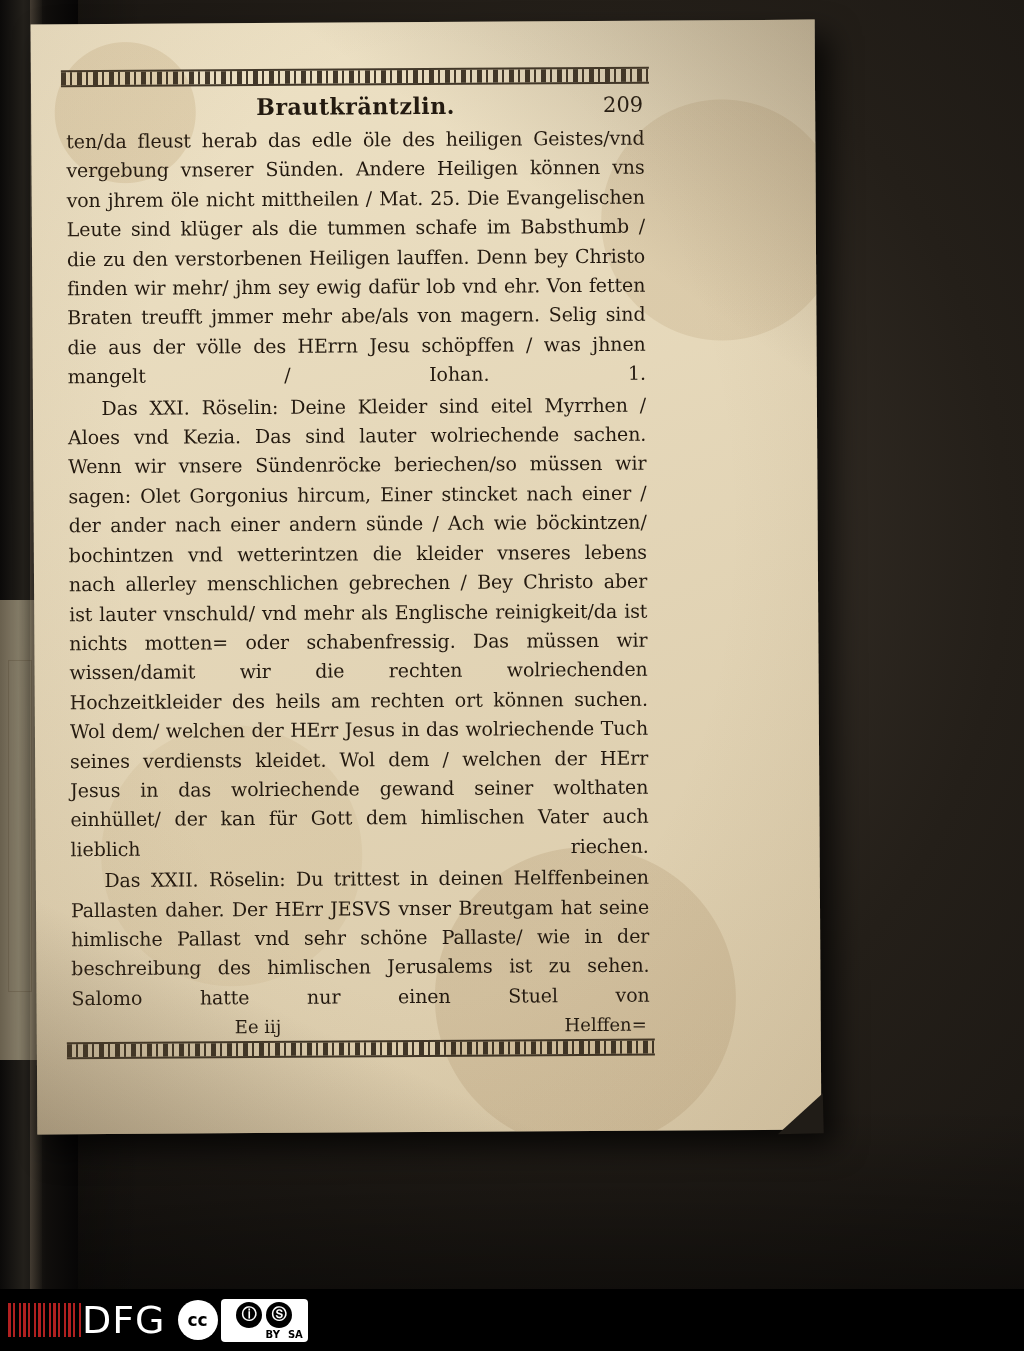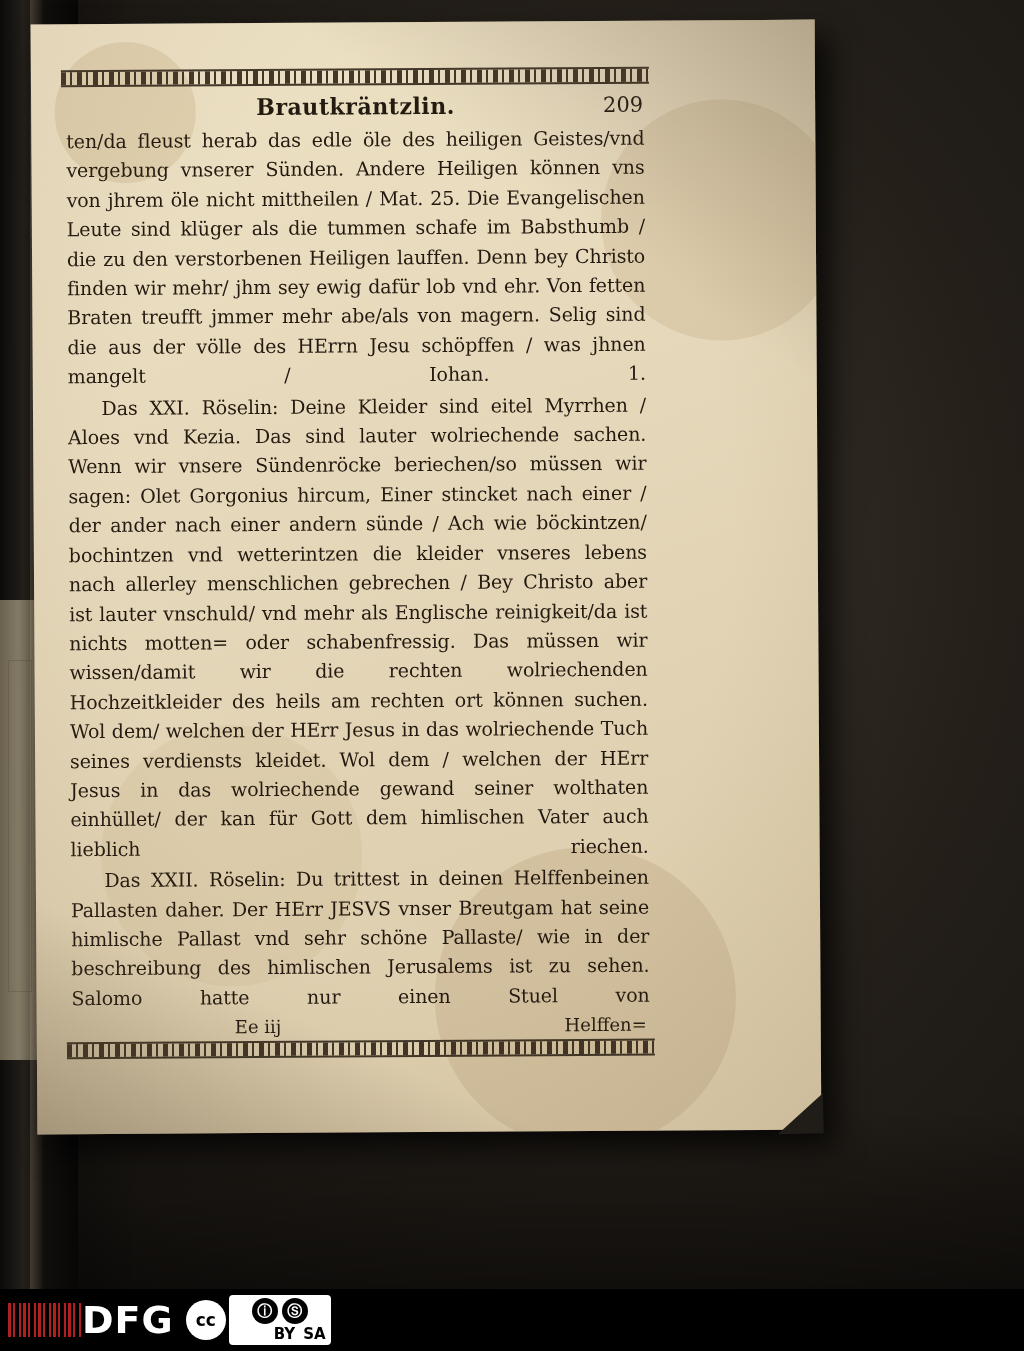--- a/index.html
+++ b/index.html
@@ -214,21 +214,21 @@
     text-align: center;
     color: #fff;
     font-family: "DejaVu Sans", sans-serif;
     font-size: 16.5px;
     letter-spacing: .2px;
     margin-left: -40px;
   }
   .dfg {
     color: #fff;
     font-family: "DejaVu Sans", sans-serif;
-    font-weight: bold;
+    font-weight: normal;
     font-size: 38px;
     letter-spacing: 1px;
     margin-right: 12px;
   }
   .cc-badge {
     display: flex;
     align-items: center;
     gap: 3px;
     margin-right: 10px;
   }
@@ -257,21 +257,21 @@
     background: #000;
     color: #fff;
     font-family: "DejaVu Sans", sans-serif;
     font-weight: bold;
     font-size: 15px;
     display: flex; align-items: center; justify-content: center;
   }
   .cc-labels {
     display: flex; gap: 8px;
     font-family: "DejaVu Sans", sans-serif;
-    font-size: 15px;
+    font-size: 10px;
     font-weight: bold;
     color: #000;
     margin-top: 1px;
     padding-left: 40px;
   }
 </style>
 </head>
 <body>
 
 <div class="scan-bg"></div>

